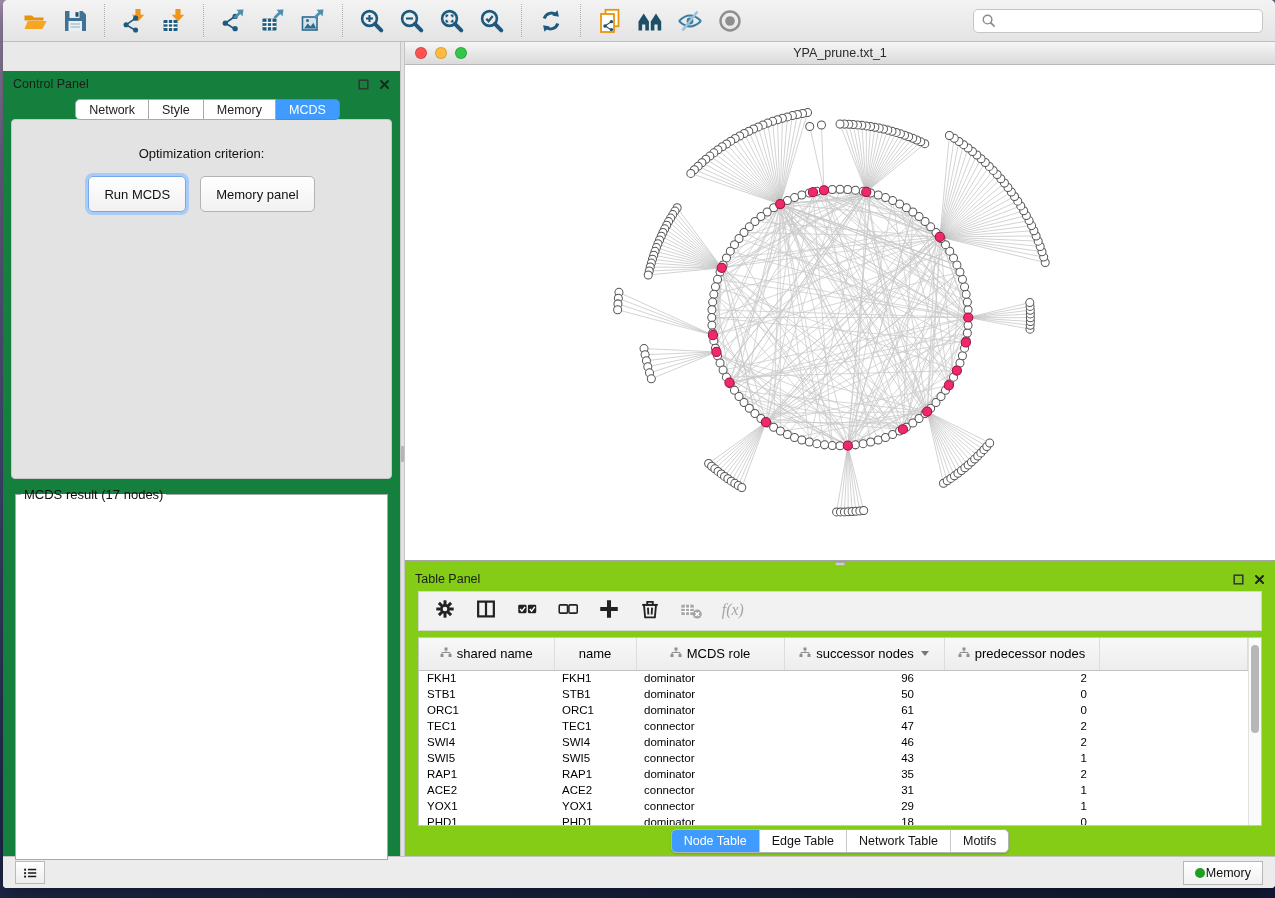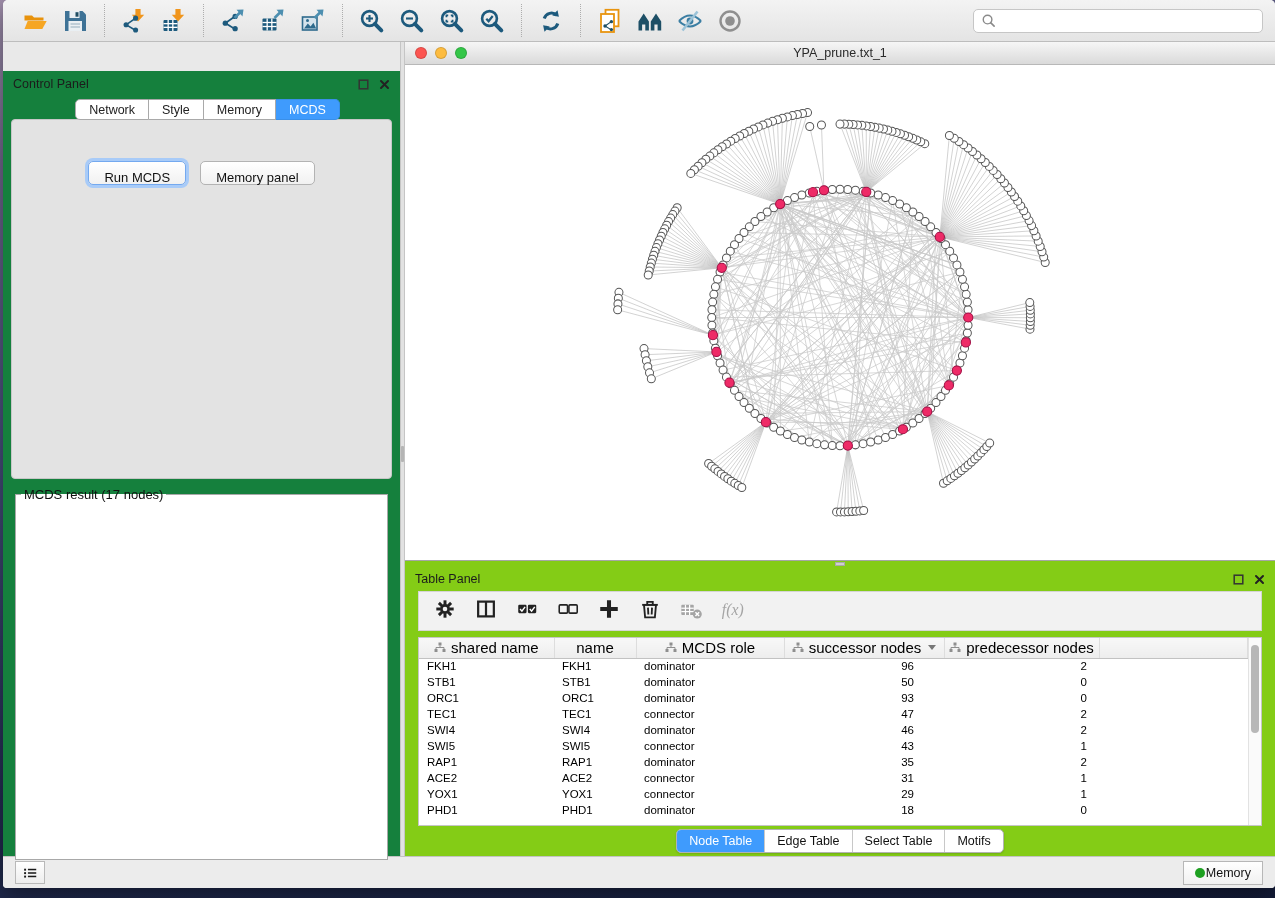--- a/index.html
+++ b/index.html
@@ -43,21 +43,21 @@
     border-radius:4px; padding-top:26px; text-align:center; }
   .opt-label { font-size:13px; color:#111; margin-bottom:15px; }
   .opt-select { position:relative; margin:0 auto; width:313px; height:22px; background:#fff; border:1px solid #b3b3b3;
     border-radius:4px; font-size:13px; text-align:left; line-height:20px; padding-left:9px; color:#111; }
   .opt-stepper { position:absolute; right:-1px; top:-1px; bottom:-1px; width:21px; border-radius:0 4px 4px 0;
     background:linear-gradient(#66acfe,#2e7ef6); display:flex; flex-direction:column; align-items:center; justify-content:center; gap:2px; }
   .tri-up { width:0; height:0; border-left:4px solid transparent; border-right:4px solid transparent; border-bottom:4px solid #fff; }
   .tri-dn { width:0; height:0; border-left:4px solid transparent; border-right:4px solid transparent; border-top:4px solid #fff; }
   .cp-buttons { margin-top:15px; display:flex; justify-content:center; gap:14px; }
   .btn { background:linear-gradient(#ffffff,#f1f1f1); border:1px solid #b3b3b3; border-radius:5px;
-    font-size:13px; font-family:inherit; padding:8px 15px; height:24px; color:#111; }
+    font-size:13px; font-family:inherit; padding:8px 15px; height:36px; color:#111; }
   .btn.focused { box-shadow:0 0 0 3px #a8cbf8; border-color:#74a9ef; }
 
   fieldset.result-box { margin:8px 12px 0; flex:none; height:373px; border:1px solid #a8a8a8; background:#fff; position:relative; }
   fieldset.result-box legend { font-size:13px; color:#111; padding:0 3px; margin-left:5px; }
   .result-list { position:absolute; inset:1px; padding:3px 0 0 8px; font-size:13px; line-height:16.1px; color:#000; overflow:hidden; }
   .result-scroll { position:absolute; top:1px; bottom:1px; right:1px; width:12px; background:#fbfbfb; border-left:1px solid #e4e4e4; }
 
   
   .v-splitter { width:5px; flex:none; background:#e2e2e2; border-left:1px solid #c5c5c5; border-right:1px solid #c5c5c5; position:relative; }
   .v-grip { position:absolute; top:404px; left:0; width:3px; height:16px; background:#b5b5b5; border-radius:1px; }
@@ -74,22 +74,22 @@
 
   
   .table-panel { flex:1; display:flex; flex-direction:column; min-height:0; }
   .tp-grip { width:10px; height:4px; margin:1px auto 0; background:#cfcfcf; border:1px solid #a9a9a9; }
   .tp-toolbar { margin:3px 13px 6px; height:40px; flex:none; background:#f2f2f2; border:1px solid #d5d5d5;
     display:flex; align-items:center; gap:17px; padding:0 14px; }
   .tp-btn { display:flex; align-items:center; justify-content:center; }
   .tp-btn svg { width:24px; height:24px; }
   .table-wrap { flex:1; margin:0 13px; background:#fff; border:1px solid #c6c6c6; position:relative; overflow:hidden; min-height:0; }
   table.node-table { border-collapse:collapse; table-layout:fixed; width:calc(100% - 13px); font-size:11.5px; color:#000; }
-  .node-table th { height:20px; background:linear-gradient(#f8f8f8,#ededed); border-right:1px solid #ddd;
-    border-bottom:1px solid #c2c2c2; font-weight:400; font-size:15px; overflow:hidden; white-space:nowrap; }
+  .node-table th { height:32px; background:linear-gradient(#f8f8f8,#ededed); border-right:1px solid #ddd;
+    border-bottom:1px solid #c2c2c2; font-weight:400; font-size:13px; overflow:hidden; white-space:nowrap; }
   .th-inner { display:flex; align-items:center; justify-content:center; gap:5px; padding:0 4px; }
   .hdr-caret { width:0; height:0; border-left:4px solid transparent; border-right:4px solid transparent; border-top:5px solid #777; margin-left:2px; }
   .node-table td { height:16px; padding:0 8px; white-space:nowrap; overflow:hidden; }
   .node-table td.c3 { text-align:right; padding-right:30px; }
   .node-table td.c4 { text-align:right; padding-right:12px; }
   .v-scroll { position:absolute; top:0; bottom:0; right:0; width:13px; background:#fafafa; border-left:1px solid #e2e2e2; }
   .v-thumb { position:absolute; top:7px; left:2px; width:8px; height:88px; background:#b7b7b7; border-radius:5px; }
 
   .tp-tabs { height:30px; flex:none; display:flex; align-items:center; justify-content:center; }
   .seg { display:inline-flex; border:1px solid #b3b3b3; border-radius:5px; overflow:hidden; background:#fff;
@@ -340,20 +340,21 @@
       </div>
 
       <div class="cp-tabs">
           <div class="cp-tab">Network</div>
           <div class="cp-tab">Style</div>
           <div class="cp-tab">Memory</div>
           <div class="cp-tab active">MCDS</div>
         </div>
 
       <div class="cp-body">
+        <div class="opt-label">Optimization criterion:</div>
         <div class="cp-buttons">
           <button class="btn focused">Run MCDS</button>
           <button class="btn">Memory panel</button>
         </div>
       </div>
 
       <fieldset class="result-box">
         <legend>MCDS result (17 nodes)</legend>
         <div class="result-list"></div>
         <div class="result-scroll"></div>
@@ -1233,21 +1234,21 @@
                   <td class="c1">STB1</td>
                   <td class="c2">dominator</td>
                   <td class="c3">50</td>
                   <td class="c4">0</td>
                   <td></td>
                 </tr>
                 <tr>
                   <td class="c0">ORC1</td>
                   <td class="c1">ORC1</td>
                   <td class="c2">dominator</td>
-                  <td class="c3">93</td>
+                  <td class="c3">61</td>
                   <td class="c4">0</td>
                   <td></td>
                 </tr>
                 <tr>
                   <td class="c0">TEC1</td>
                   <td class="c1">TEC1</td>
                   <td class="c2">connector</td>
                   <td class="c3">47</td>
                   <td class="c4">2</td>
                   <td></td>
@@ -1303,21 +1304,21 @@
               </tbody>
           </table>
           <div class="v-scroll">
               <div class="v-thumb"></div>
             </div>
         </div>
         <div class="tp-tabs">
             <div class="seg">
               <div class="seg-tab active">Node Table</div>
               <div class="seg-tab">Edge Table</div>
-              <div class="seg-tab">Select Table</div>
+              <div class="seg-tab">Network Table</div>
               <div class="seg-tab">Motifs</div>
             </div>
           </div>
       </div>
 
     </div>
   </div>
 
   <div class="status-bar">
     <div class="sb-btn">

